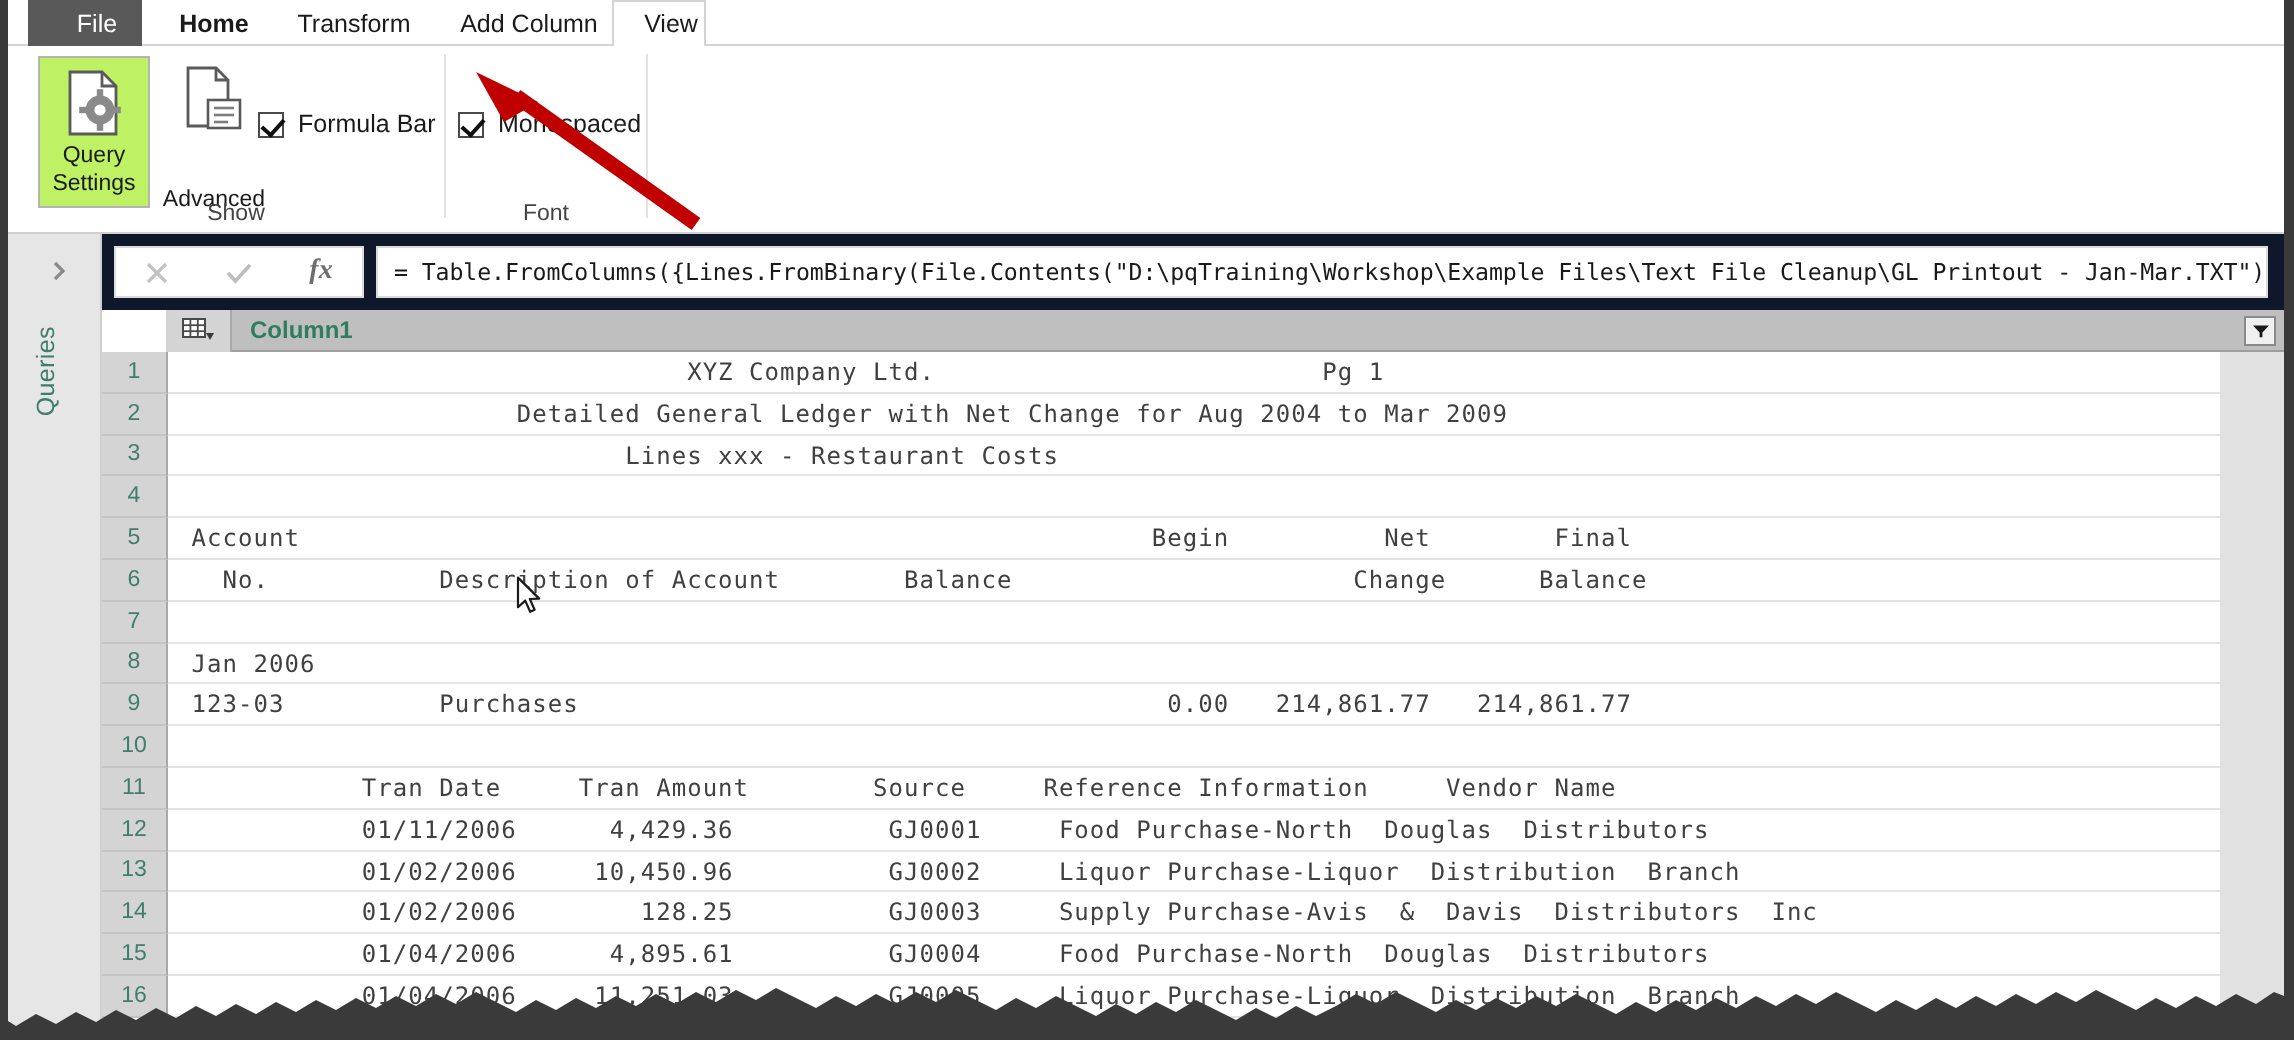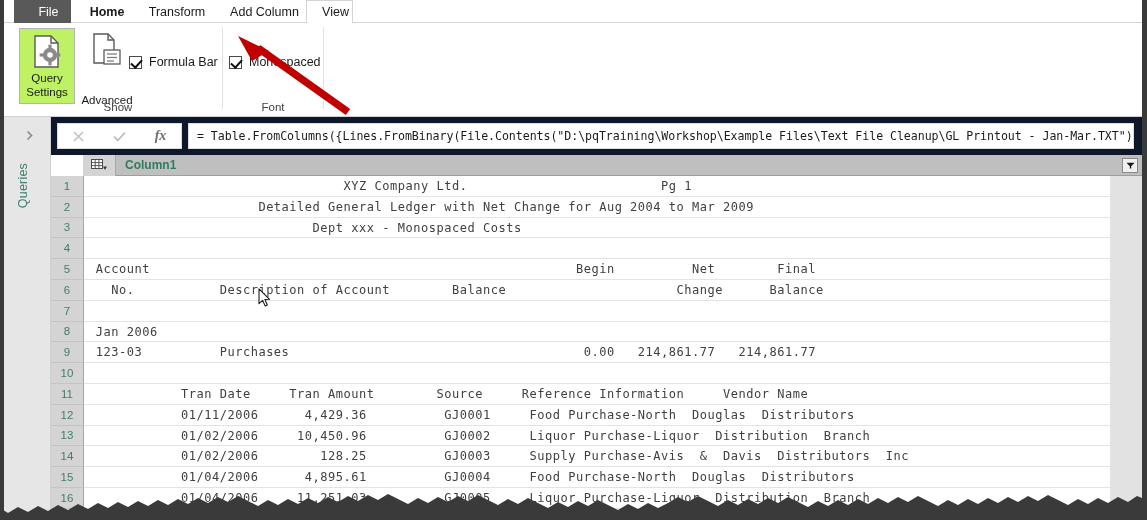--- a/index.html
+++ b/index.html
@@ -393,21 +393,21 @@
           <div class="rowcell">                                 XYZ Company Ltd.                         Pg 1</div>
           <div class="rowpad"></div>
         </div>
         <div class="row">
           <div class="rownum">2</div>
           <div class="rowcell">                      Detailed General Ledger with Net Change for Aug 2004 to Mar 2009</div>
           <div class="rowpad"></div>
         </div>
         <div class="row">
           <div class="rownum">3</div>
-          <div class="rowcell">                             Dept xxx - Monospaced Costs</div>
+          <div class="rowcell">                             Lines xxx - Restaurant Costs</div>
           <div class="rowpad"></div>
         </div>
         <div class="row">
           <div class="rownum">4</div>
           <div class="rowcell"></div>
           <div class="rowpad"></div>
         </div>
         <div class="row">
           <div class="rownum">5</div>
           <div class="rowcell"> Account                                                       Begin          Net        Final</div>

